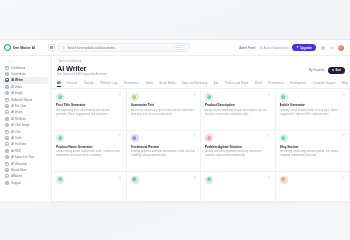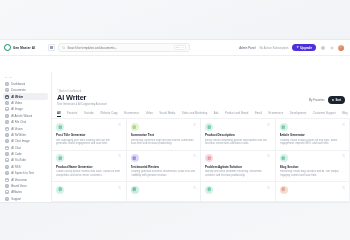--- a/index.html
+++ b/index.html
@@ -59,21 +59,21 @@
   }
   .upgrade .spark{font-size:3px;line-height:1;}
   .ico-btn{width:5px;height:5px;display:flex;align-items:center;justify-content:center;color:#7b8492;}
   .ico-btn svg{display:block;}
   .avatar{
     width:6px;height:6px;border-radius:50%;
     background:linear-gradient(150deg,#f3b68f,#c96f4a);
     box-shadow:0 0 0 .8px #fff;
   }
   
-  .body{flex:1;display:flex;min-height:0;align-items:flex-end;}
+  .body{flex:1;display:flex;min-height:0;}
   
   .sidebar{
     width:52px;flex:0 0 52px;border-right:1px solid #eceef1;
     background:#fff;padding:3px 3px 0 3px;box-sizing:border-box;overflow:hidden;
   }
   .side-label{font-size:2.4px;color:#b9bfc8;letter-spacing:.35px;margin:1px 0 1.5px 2px;}
   .side-item{
     display:flex;align-items:center;gap:2.2px;height:6.4px;padding:0 2px;
     border-radius:2px;box-sizing:border-box;
   }

